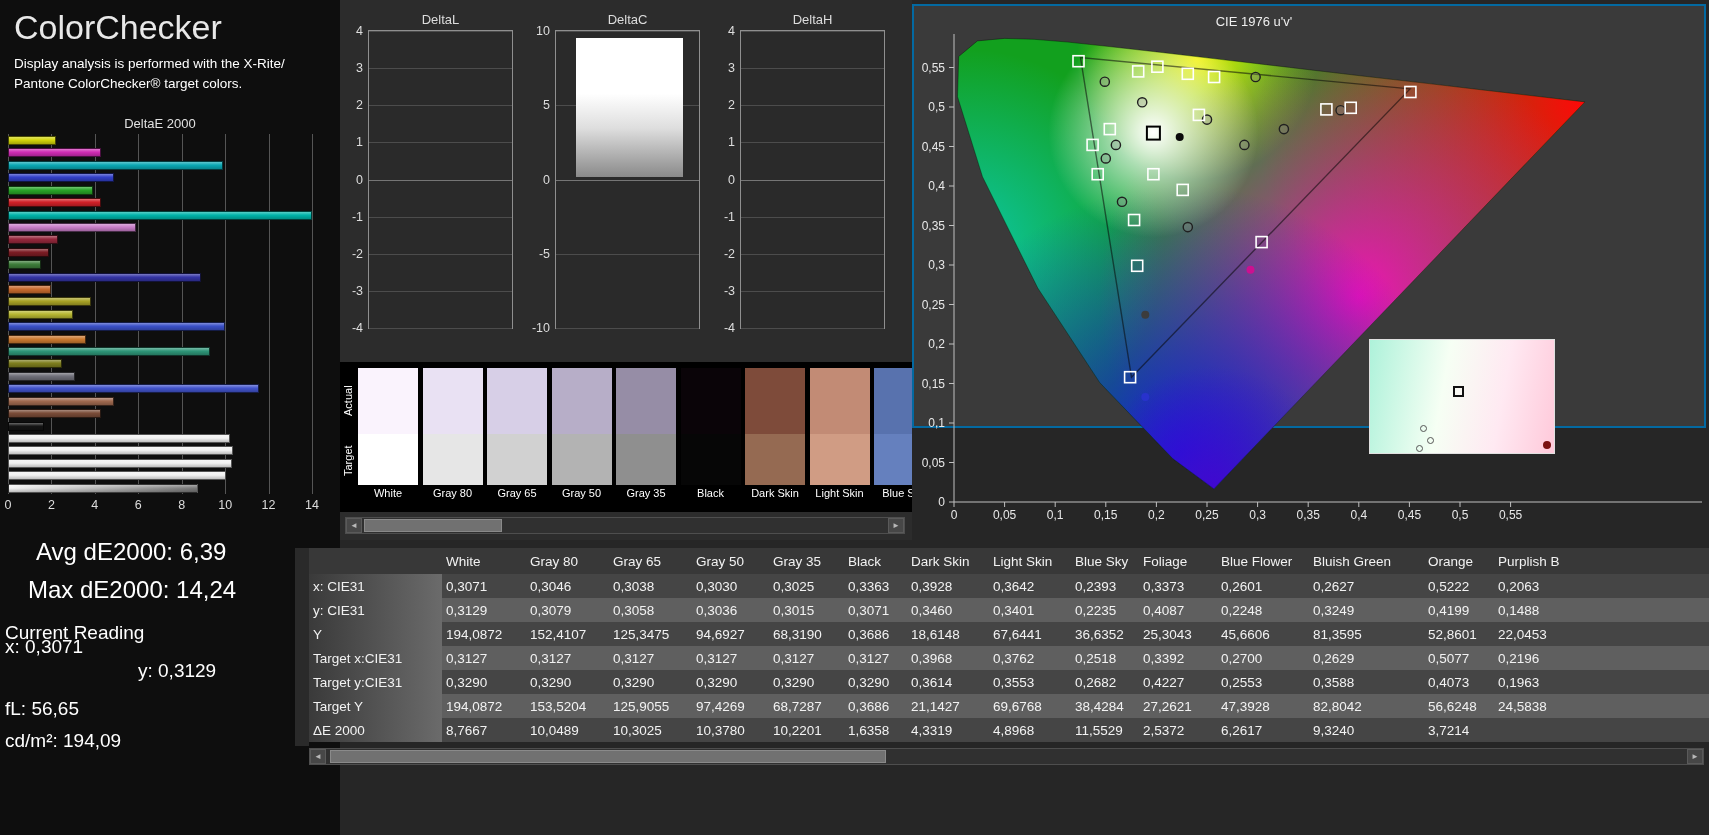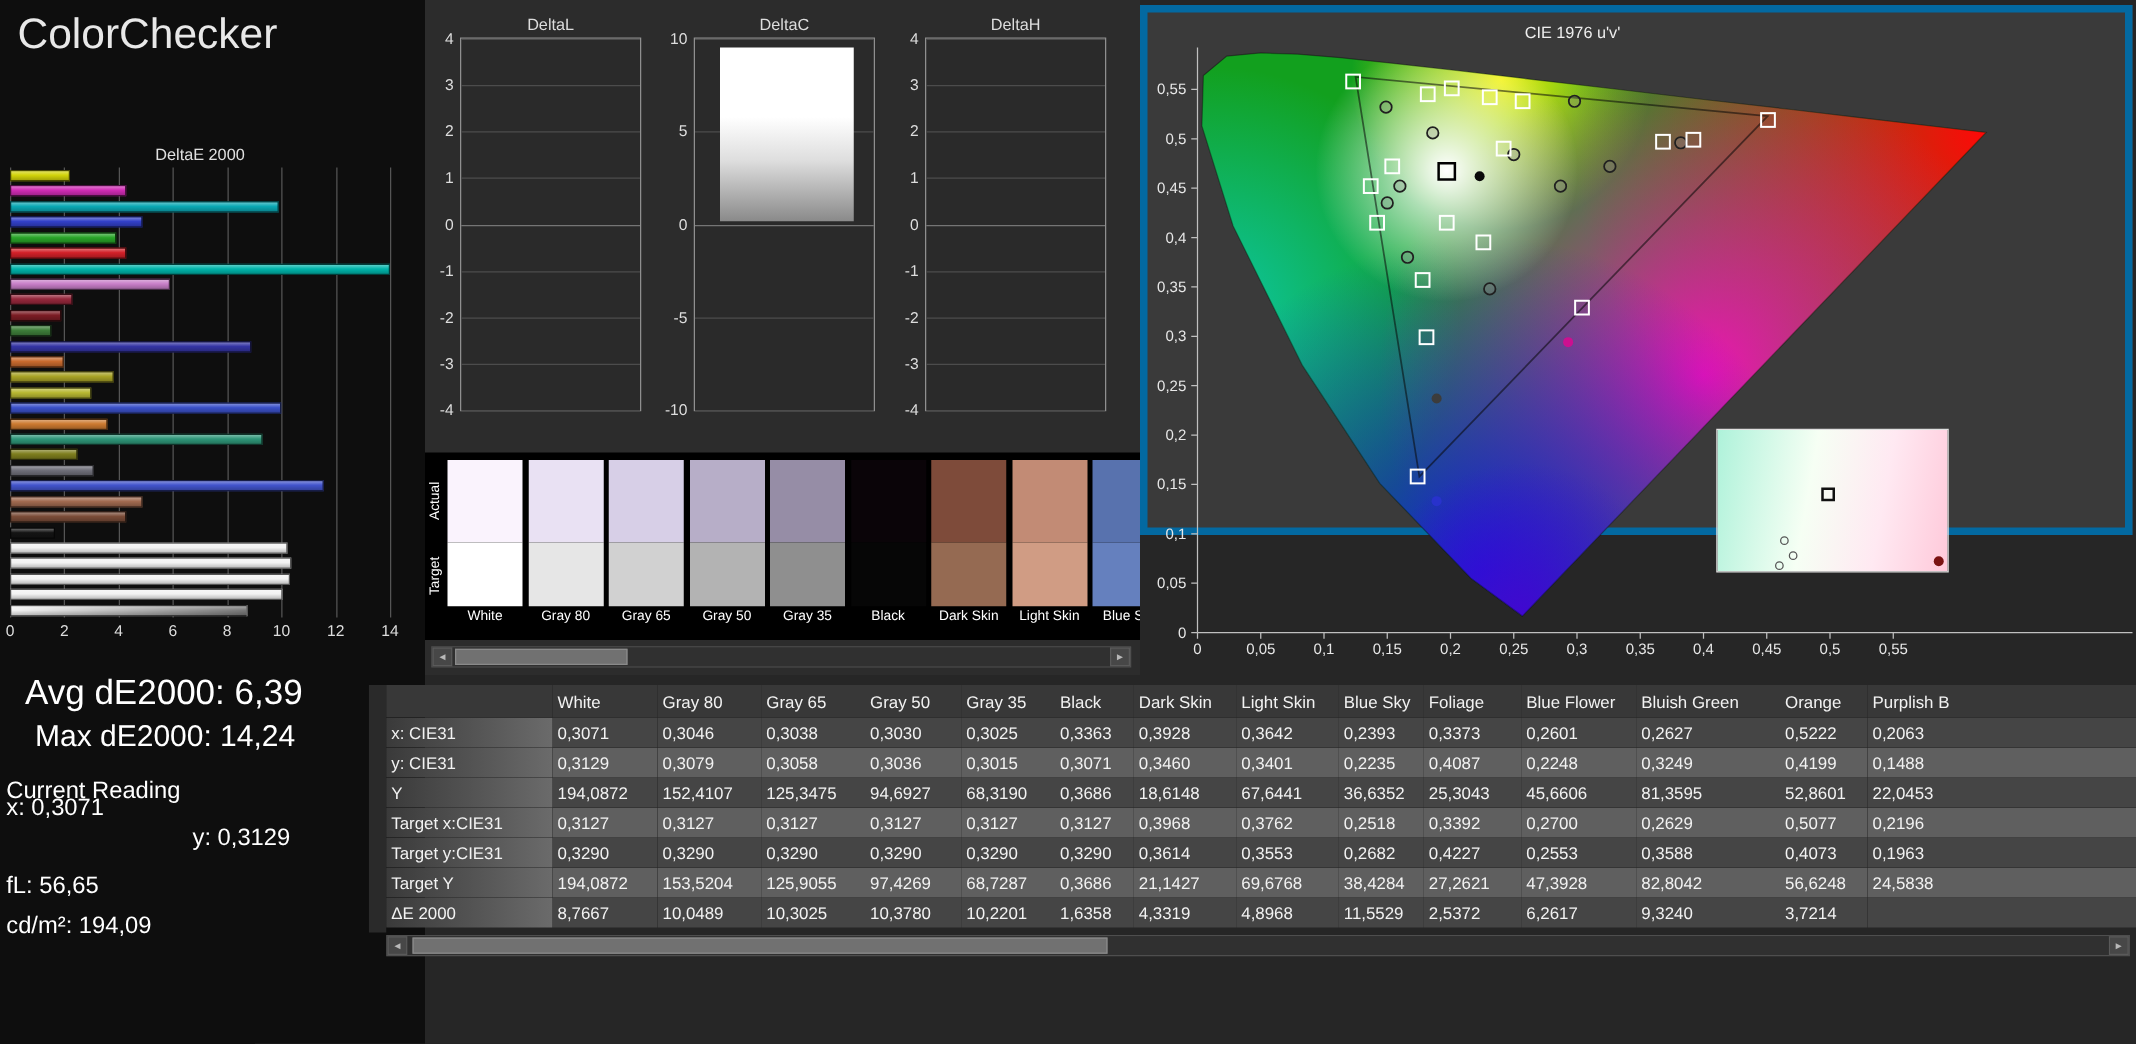--- a/index.html
+++ b/index.html
@@ -14,25 +14,25 @@
   #deltae-chart{position:absolute;left:0;top:116px;width:340px;height:404px}
   #deltae-title{width:320px;text-align:center;font-size:13px;color:#e0e0e0}
   #deltae-plot{position:absolute;left:8px;top:18px;width:304px;height:360px}
   .vgrid{position:absolute;top:0;bottom:0;width:1px;background:#555}
   .debar{position:absolute;left:0;height:9px;border:1px solid rgba(0,0,0,.65)}
   .debar::after{content:"";position:absolute;inset:0;
     background:linear-gradient(to bottom,rgba(255,255,255,.35),rgba(255,255,255,0) 45%,rgba(0,0,0,.22))}
   #deltae-xticks{position:absolute;left:8px;top:382px;width:304px;height:16px}
   .xtick{position:absolute;transform:translateX(-50%);font-size:12.5px;color:#ddd}
   .reading{position:absolute;color:#fff;white-space:nowrap}
-  #reading-avg{left:20px;top:538px;font-size:28px}
+  #reading-avg{left:36px;top:538px;font-size:24px}
   #reading-max{left:28px;top:576px;font-size:24px}
   #reading-current{left:5px;top:622px;font-size:19px}
   #reading-x{left:5px;top:636px;font-size:19px}
-  #reading-y{left:154px;top:660px;font-size:19px}
+  #reading-y{left:138px;top:660px;font-size:19px}
   #reading-fl{left:5px;top:698px;font-size:19px}
   #reading-cd{left:5px;top:730px;font-size:19px}
 
   
   #mid-panel{position:absolute;left:340px;top:0;width:572px;height:540px;background:#2c2c2c}
   .mchart{position:absolute;top:30px;width:145px;height:299px}
   #mc-deltaL{left:28px}#mc-deltaC{left:215px}#mc-deltaH{left:400px}
   .mchart-title{position:absolute;top:-18px;width:100%;text-align:center;font-size:13px;color:#ddd}
   .mchart-plot{position:absolute;inset:0;background:#2a2a2a;border:1px solid #8f8f8f}
   .hgrid{position:absolute;left:0;right:0;height:1px;background:#4c4c4c}
@@ -58,21 +58,21 @@
     display:flex;align-items:center;justify-content:center;border:1px solid #5a5a5a;cursor:pointer}
   .sb-track{flex:1;position:relative;background:#303030}
   .sb-thumb{position:absolute;top:1px;bottom:1px;background:#717171;border:1px solid #8a8a8a}
   #mid-scrollbar{left:5px;top:517px;width:560px;height:17px}
   #mid-sb-thumb{left:2px;width:138px}
   #table-scrollbar{left:14px;top:200px;width:1395px;height:17px}
   #table-sb-thumb{left:4px;width:556px}
 
   
   #cie-panel{position:absolute;left:912px;top:4px;width:794px;height:424px;
-    background:#3a3a3a;border:6px solid #0369a1}
+    background:#3a3a3a;border:2px solid #0369a1}
   #cie-title{position:absolute;top:8px;left:0;width:680px;text-align:center;font-size:13px;color:#eee}
   #cie-svg{position:absolute;left:0;top:0;width:792px;height:529px;pointer-events:none}
   #cie-svg text.tick{fill:#e8e8e8;font-size:12px;font-family:"Liberation Sans",sans-serif}
   #cie-inset{position:absolute;border:1px solid #e0e0e0;
     background:linear-gradient(100deg,#aef2da,#f6fff4 40%,#ffe9f2 70%,#ffc9da)}
   .inset-square{position:absolute;width:11px;height:11px;border:2px solid #111}
   .inset-circle{position:absolute;width:7px;height:7px;border:1.5px solid #555;border-radius:50%}
   .inset-dot{position:absolute;width:8px;height:8px;border-radius:50%}
   #rgb-label{position:absolute;left:405px;top:463px;width:237px;height:27px;background:#191919;
     color:#fff;font-size:16.5px;line-height:27px;padding-left:10px;white-space:nowrap}
@@ -86,20 +86,24 @@
   #data-table td{padding:0 4px;height:24px;white-space:nowrap;overflow:hidden}
   tr.dark td{background:#454545}
   tr.light td{background:#5f5f5f}
   #data-table td.rowlabel{background:linear-gradient(to right,#3a3a3a,#6b6b6b)}
 </style>
 </head>
 <body>
 
 <section id="left-panel">
   <h1 id="page-title">ColorChecker</h1>
+  <p id="page-subtitle">
+    <span>Display analysis is performed with the X-Rite/</span><br>
+    <span>Pantone ColorChecker® target colors.</span>
+  </p>
   <div id="deltae-chart">
     <div id="deltae-title">DeltaE 2000</div>
     <div id="deltae-plot">
         <div class="vgrid" style="left: 0%;"></div>
         <div class="vgrid" style="left: 14.2857%;"></div>
         <div class="vgrid" style="left: 28.5714%;"></div>
         <div class="vgrid" style="left: 42.8571%;"></div>
         <div class="vgrid" style="left: 57.1429%;"></div>
         <div class="vgrid" style="left: 71.4286%;"></div>
         <div class="vgrid" style="left: 85.7143%;"></div>

